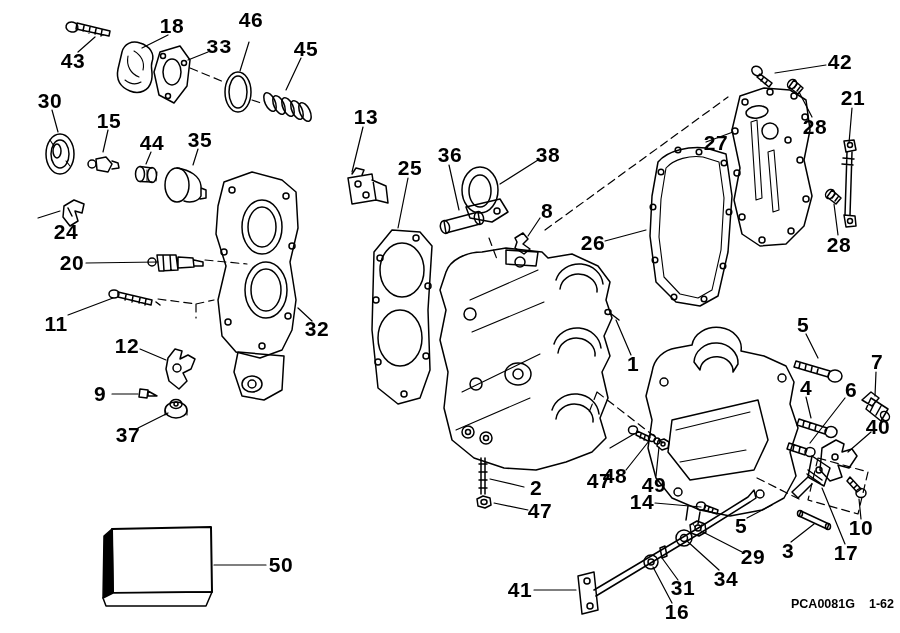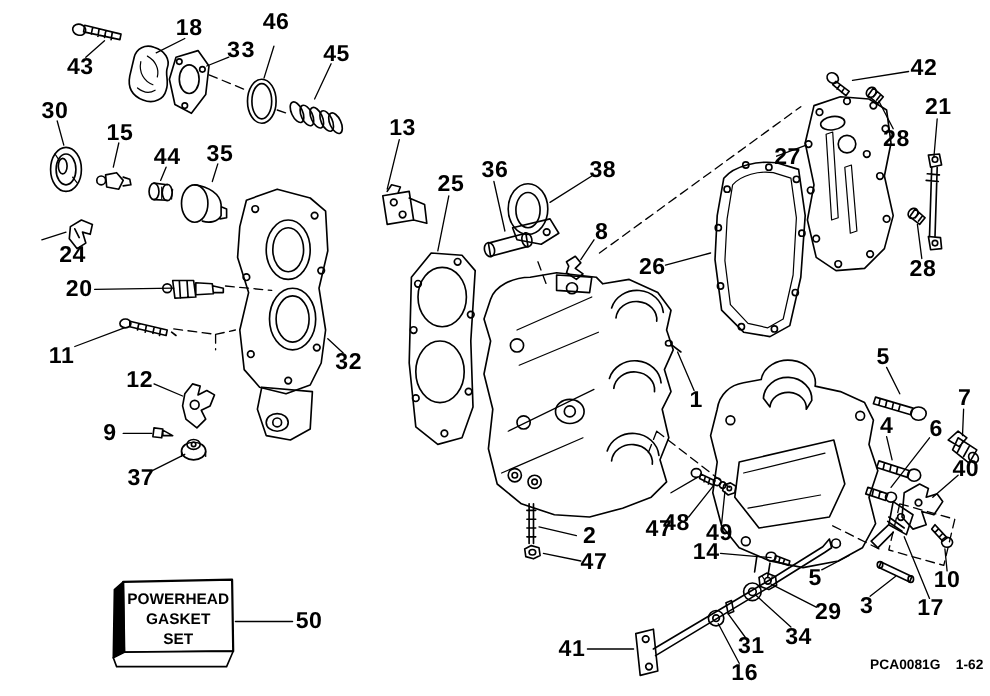--- a/index.html
+++ b/index.html
@@ -390,23 +390,18 @@
       <span class="callout" style="left: 788px; top: 551px;">3</span>
       <span class="callout" style="left: 846px; top: 553px;">17</span>
       <span class="callout" style="left: 861px; top: 528px;">10</span>
       <span class="callout" style="left: 726px; top: 579px;">34</span>
       <span class="callout" style="left: 683px; top: 588px;">31</span>
       <span class="callout" style="left: 677px; top: 612px;">16</span>
       <span class="callout" style="left: 520px; top: 590px;">41</span>
       <span class="callout" style="left: 281px; top: 565px;">50</span>
     </div>
 
-<div class="box-text">
-  <span>POWERHEAD</span>
-  <span>GASKET</span>
-  <span>SET</span>
-</div>
 
 <div class="footer">
   <span>PCA0081G</span><span class="date">1-62</span>
 </div>
 
 </div>
 
 </body></html>

